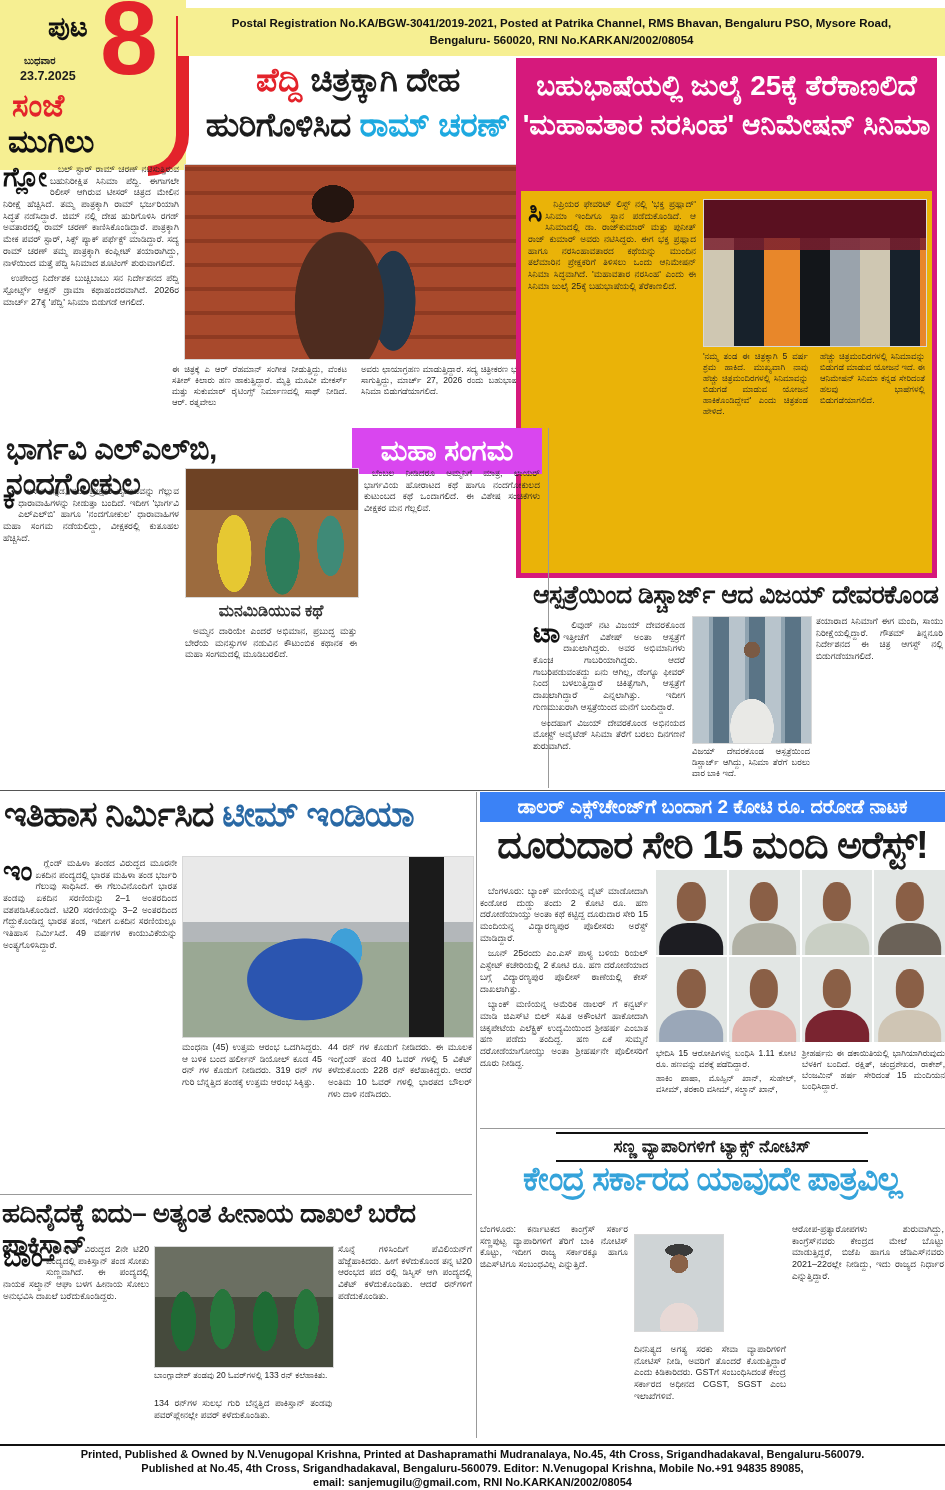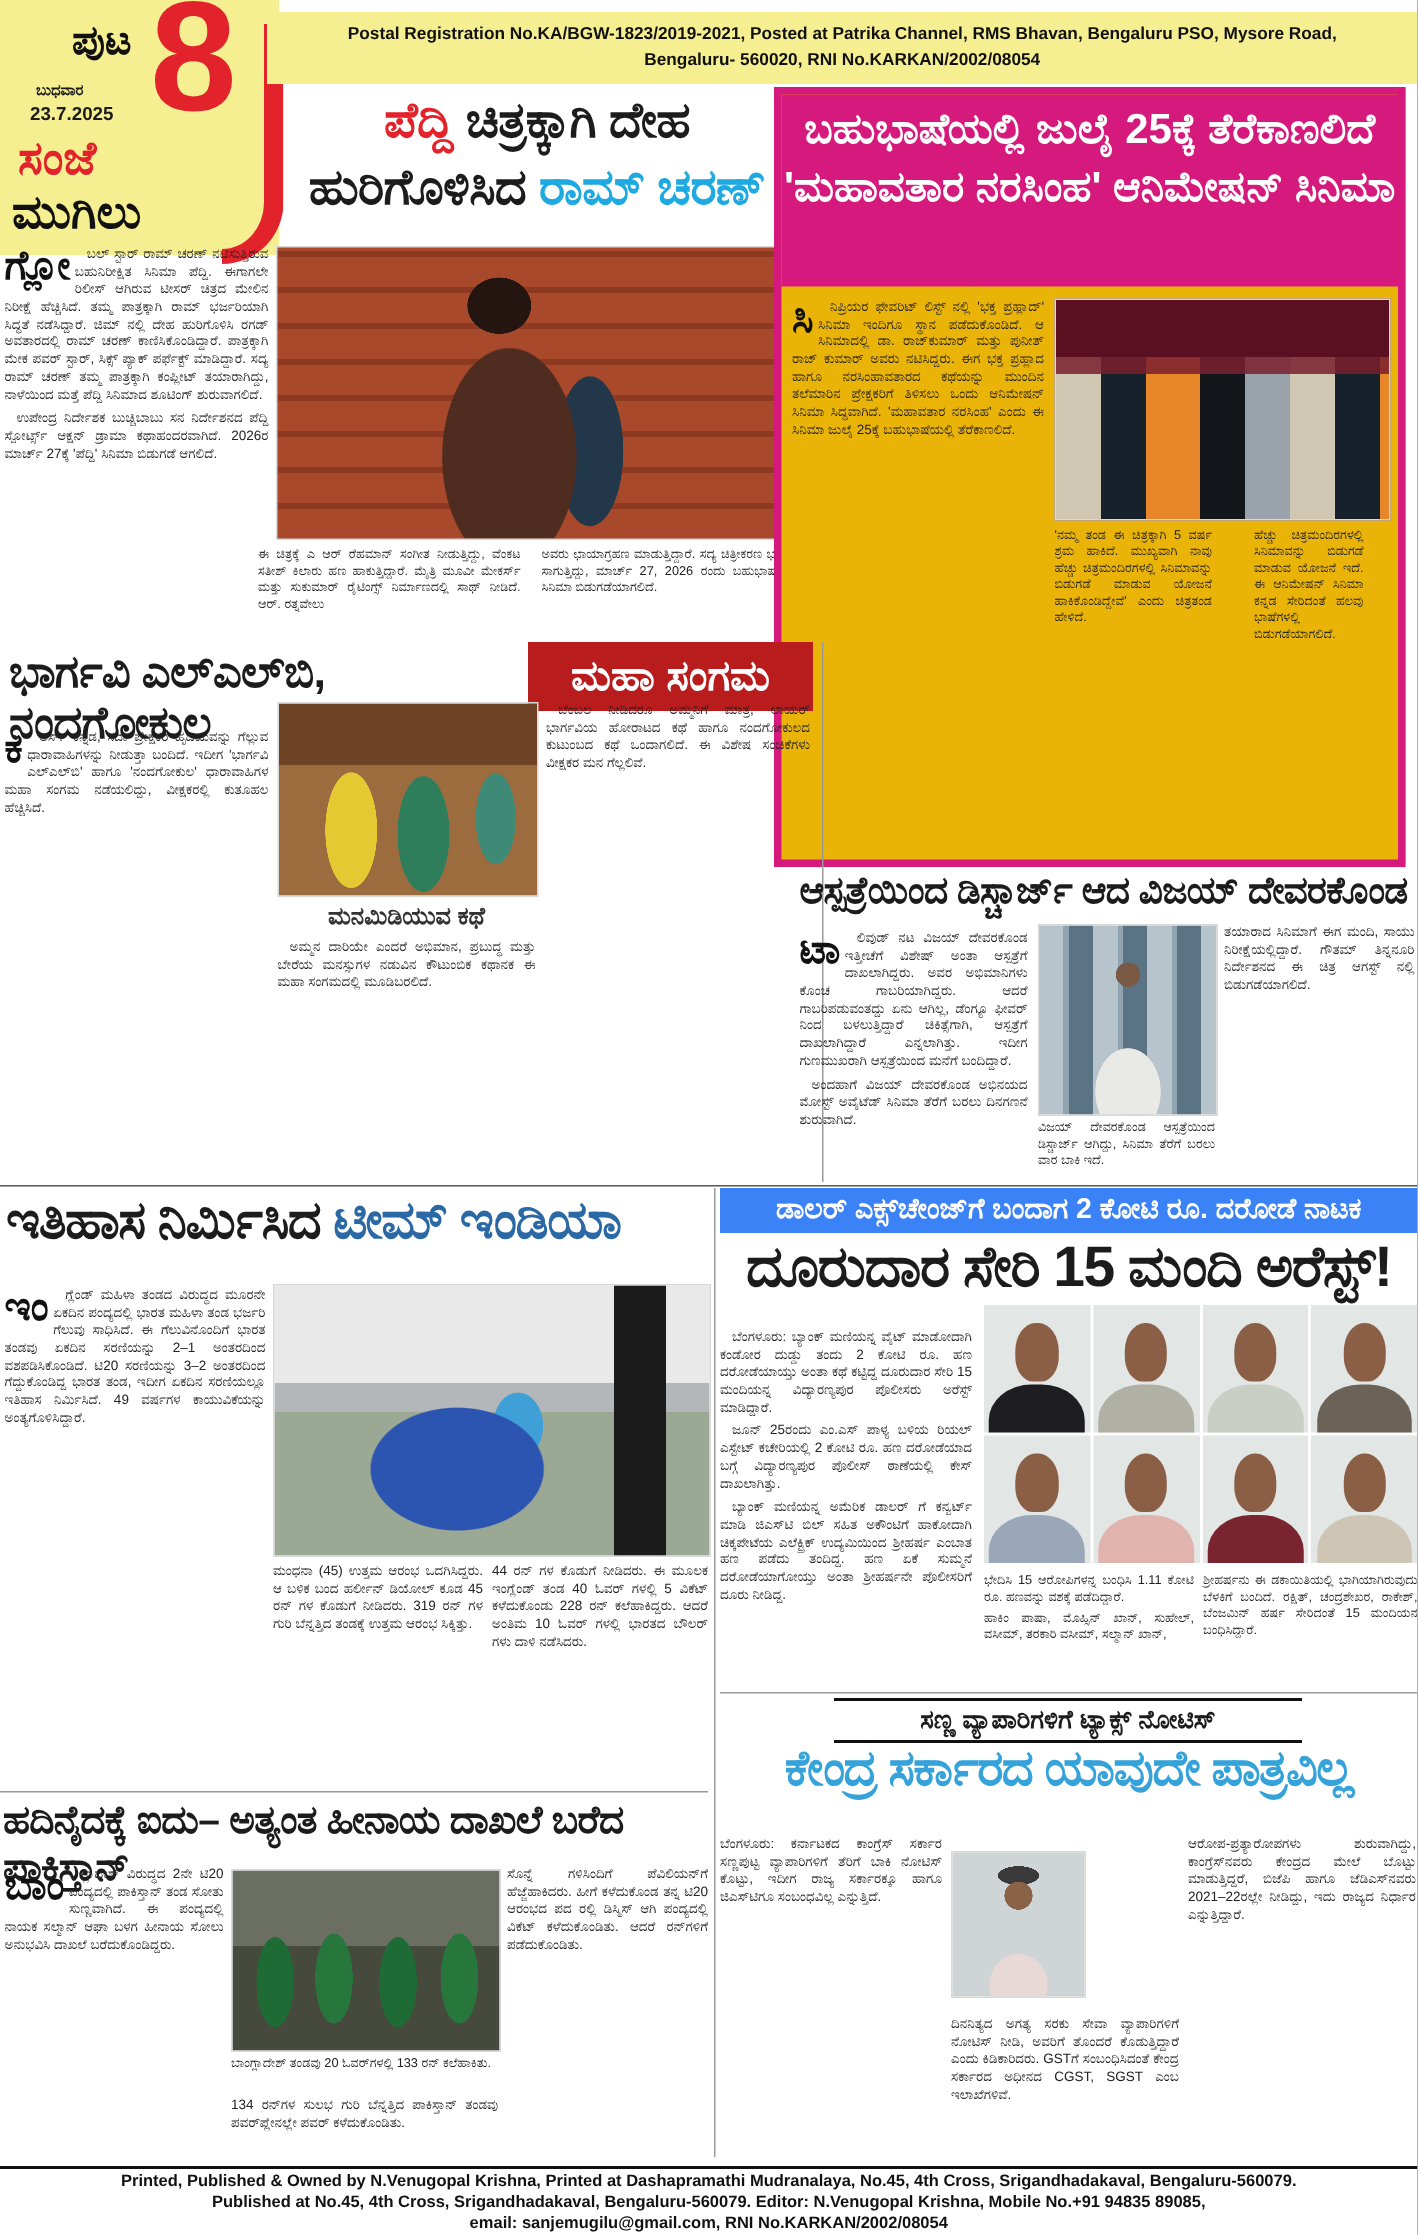--- a/index.html
+++ b/index.html
@@ -51,21 +51,21 @@
   #mbox-col1{position:absolute;left:7px;top:136px;width:168px;height:368px;}
   .ph-event{left:182px;top:136px;width:222px;height:146px;position:absolute;
     background:
       linear-gradient(180deg,#5a1020 0 26%,rgba(122,31,46,.85) 26% 34%,transparent 34%),
       repeating-linear-gradient(90deg,#cfc7b2 0 30px,#17212b 30px 60px,#e8872a 60px 96px,#13161a 96px 126px,#9aa3ac 126px 156px),
       #69303a;border:1px solid #d8d8d8;}
   #mbox-caps{position:absolute;left:182px;top:288px;width:222px;height:216px;column-count:2;column-gap:12px;}
 
   
   #bhar-hl{left:6px;top:432px;width:346px;height:44px;font-size:30px;font-weight:800;letter-spacing:-.5px;}
-  #bhar-box{left:352px;top:428px;width:190px;height:46px;background:#b91c1c;color:#fff;
+  #bhar-box{left:352px;top:428px;width:190px;height:46px;background:#d946ef;color:#fff;
             font-size:28px;font-weight:800;text-align:center;line-height:46px;}
   #bhar-c1{left:3px;top:486px;width:176px;height:300px;}
   .ph-serial{left:185px;top:468px;width:172px;height:128px;
     background:
       radial-gradient(ellipse 26px 58px at 28% 66%,#e6c832 66%,transparent 67%),
       radial-gradient(ellipse 26px 58px at 56% 68%,#2e7d5b 66%,transparent 67%),
       radial-gradient(ellipse 22px 50px at 84% 60%,#3f8a77 60%,transparent 61%),
       linear-gradient(180deg,#6e4224 0 32%,#9c6b3e 32% 100%);}
   #bhar-sub{left:185px;top:602px;width:172px;font-size:16px;font-weight:700;text-align:center;color:#333;}
   #bhar-c2{left:185px;top:626px;width:172px;height:160px;}
@@ -154,21 +154,21 @@
     <div class="abs" id="mast-page-label">ಪುಟ</div>
     <div class="abs" id="mast-num">8</div>
     <div class="abs" id="mast-day">ಬುಧವಾರ</div>
     <div class="abs" id="mast-date">23.7.2025</div>
     <div class="abs" id="mast-t1">ಸಂಜೆ</div>
     <div class="abs" id="mast-t2">ಮುಗಿಲು</div>
     <div class="abs" id="mast-hook"></div>
   </div>
 
   <div class="abs" id="postal">
-    <div>Postal Registration No.KA/BGW-1823/2019-2021, Posted at Patrika Channel, RMS Bhavan, Bengaluru PSO, Mysore Road,</div>
+    <div>Postal Registration No.KA/BGW-3041/2019-2021, Posted at Patrika Channel, RMS Bhavan, Bengaluru PSO, Mysore Road,</div>
     <div>Bengaluru- 560020, RNI No.KARKAN/2002/08054</div>
   </div>
 
   <div class="abs" id="peddi-hl">
     <span class="red">ಪೆದ್ದಿ</span><span> ಚಿತ್ರಕ್ಕಾಗಿ ದೇಹ</span><br>
     <span>ಹುರಿಗೊಳಿಸಿದ </span><span class="ltblue">ರಾಮ್ ಚರಣ್</span>
   </div>
   <div class="abs body-txt" id="peddi-col">
     <span class="dropcap">ಗ್ಲೋ</span>
     <p>ಬಲ್ ಸ್ಟಾರ್ ರಾಮ್ ಚರಣ್ ನಟಿಸುತ್ತಿರುವ ಬಹುನಿರೀಕ್ಷಿತ ಸಿನಿಮಾ ಪೆದ್ದಿ. ಈಗಾಗಲೇ ರಿಲೀಸ್ ಆಗಿರುವ ಟೀಸರ್ ಚಿತ್ರದ ಮೇಲಿನ ನಿರೀಕ್ಷೆ ಹೆಚ್ಚಿಸಿದೆ. ತಮ್ಮ ಪಾತ್ರಕ್ಕಾಗಿ ರಾಮ್ ಭರ್ಜರಿಯಾಗಿ ಸಿದ್ಧತೆ ನಡೆಸಿದ್ದಾರೆ. ಜಿಮ್ ನಲ್ಲಿ ದೇಹ ಹುರಿಗೊಳಿಸಿ ರಗಡ್ ಅವತಾರದಲ್ಲಿ ರಾಮ್ ಚರಣ್ ಕಾಣಿಸಿಕೊಂಡಿದ್ದಾರೆ. ಪಾತ್ರಕ್ಕಾಗಿ ಮೇಕ ಪವರ್ ಸ್ಟಾರ್, ಸಿಕ್ಸ್ ಪ್ಯಾಕ್ ಪರ್ಫೆಕ್ಟ್ ಮಾಡಿದ್ದಾರೆ. ಸದ್ಯ ರಾಮ್ ಚರಣ್ ತಮ್ಮ ಪಾತ್ರಕ್ಕಾಗಿ ಕಂಪ್ಲೀಟ್ ತಯಾರಾಗಿದ್ದು, ನಾಳೆಯಿಂದ ಮತ್ತೆ ಪೆದ್ದಿ ಸಿನಿಮಾದ ಶೂಟಿಂಗ್ ಶುರುವಾಗಲಿದೆ.</p>
@@ -182,21 +182,21 @@
 
   <div class="abs" id="mbox">
     <div id="mbox-hl">ಬಹುಭಾಷೆಯಲ್ಲಿ ಜುಲೈ 25ಕ್ಕೆ ತೆರೆಕಾಣಲಿದೆ 'ಮಹಾವತಾರ ನರಸಿಂಹ' ಆನಿಮೇಷನ್ ಸಿನಿಮಾ</div>
     <div class="body-txt" id="mbox-col1">
       <span class="dropcap">ಸಿ</span>
       <p>ನಿಪ್ರಿಯರ ಫೇವರಿಟ್ ಲಿಸ್ಟ್ ನಲ್ಲಿ 'ಭಕ್ತ ಪ್ರಹ್ಲಾದ್' ಸಿನಿಮಾ ಇಂದಿಗೂ ಸ್ಥಾನ ಪಡೆದುಕೊಂಡಿದೆ. ಆ ಸಿನಿಮಾದಲ್ಲಿ ಡಾ. ರಾಜ್‌ಕುಮಾರ್ ಮತ್ತು ಪುನೀತ್ ರಾಜ್ ಕುಮಾರ್ ಅವರು ನಟಿಸಿದ್ದರು. ಈಗ ಭಕ್ತ ಪ್ರಹ್ಲಾದ ಹಾಗೂ ನರಸಿಂಹಾವತಾರದ ಕಥೆಯನ್ನು ಮುಂದಿನ ತಲೆಮಾರಿನ ಪ್ರೇಕ್ಷಕರಿಗೆ ತಿಳಿಸಲು ಒಂದು ಆನಿಮೇಷನ್ ಸಿನಿಮಾ ಸಿದ್ಧವಾಗಿದೆ. 'ಮಹಾವತಾರ ನರಸಿಂಹ' ಎಂದು ಈ ಸಿನಿಮಾ ಜುಲೈ 25ಕ್ಕೆ ಬಹುಭಾಷೆಯಲ್ಲಿ ತೆರೆಕಾಣಲಿದೆ.</p>
     </div>
     <div class="ph-event"></div>
     <div class="caption" id="mbox-caps">
       <p style="margin:0 0 4px 0;">'ನಮ್ಮ ತಂಡ ಈ ಚಿತ್ರಕ್ಕಾಗಿ 5 ವರ್ಷ ಶ್ರಮ ಹಾಕಿದೆ. ಮುಖ್ಯವಾಗಿ ನಾವು ಹೆಚ್ಚು ಚಿತ್ರಮಂದಿರಗಳಲ್ಲಿ ಸಿನಿಮಾವನ್ನು ಬಿಡುಗಡೆ ಮಾಡುವ ಯೋಜನೆ ಹಾಕಿಕೊಂಡಿದ್ದೇವೆ' ಎಂದು ಚಿತ್ರತಂಡ ಹೇಳಿದೆ.</p>
-      <p style="margin:16px;">ಹೆಚ್ಚು ಚಿತ್ರಮಂದಿರಗಳಲ್ಲಿ ಸಿನಿಮಾವನ್ನು ಬಿಡುಗಡೆ ಮಾಡುವ ಯೋಜನೆ ಇದೆ. ಈ ಆನಿಮೇಷನ್ ಸಿನಿಮಾ ಕನ್ನಡ ಸೇರಿದಂತೆ ಹಲವು ಭಾಷೆಗಳಲ್ಲಿ ಬಿಡುಗಡೆಯಾಗಲಿದೆ.</p>
+      <p style="margin:0;">ಹೆಚ್ಚು ಚಿತ್ರಮಂದಿರಗಳಲ್ಲಿ ಸಿನಿಮಾವನ್ನು ಬಿಡುಗಡೆ ಮಾಡುವ ಯೋಜನೆ ಇದೆ. ಈ ಆನಿಮೇಷನ್ ಸಿನಿಮಾ ಕನ್ನಡ ಸೇರಿದಂತೆ ಹಲವು ಭಾಷೆಗಳಲ್ಲಿ ಬಿಡುಗಡೆಯಾಗಲಿದೆ.</p>
     </div>
   </div>
 
   <div class="abs" id="bhar-hl">ಭಾರ್ಗವಿ ಎಲ್‌ಎಲ್‌ಬಿ, ನಂದಗೋಕುಲ</div>
   <div class="abs" id="bhar-box">ಮಹಾ ಸಂಗಮ</div>
   <div class="abs body-txt" id="bhar-c1">
     <span class="dropcap">ಕ</span>
     <p>ಲರ್ಸ್ ಕನ್ನಡ, ಸದಾ ಪ್ರೇಕ್ಷಕರ ಹೃದಯವನ್ನು ಗೆಲ್ಲುವ ಧಾರಾವಾಹಿಗಳನ್ನು ನೀಡುತ್ತಾ ಬಂದಿದೆ. ಇದೀಗ 'ಭಾರ್ಗವಿ ಎಲ್‌ಎಲ್‌ಬಿ' ಹಾಗೂ 'ನಂದಗೋಕುಲ' ಧಾರಾವಾಹಿಗಳ ಮಹಾ ಸಂಗಮ ನಡೆಯಲಿದ್ದು, ವೀಕ್ಷಕರಲ್ಲಿ ಕುತೂಹಲ ಹೆಚ್ಚಿಸಿದೆ.</p>
   </div>
   <div class="photo ph-serial"></div>

